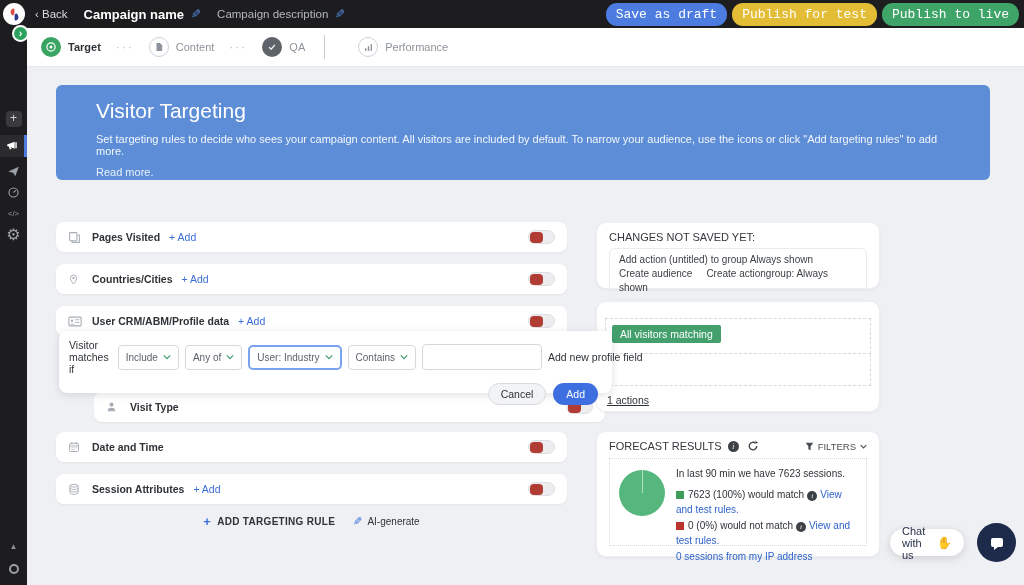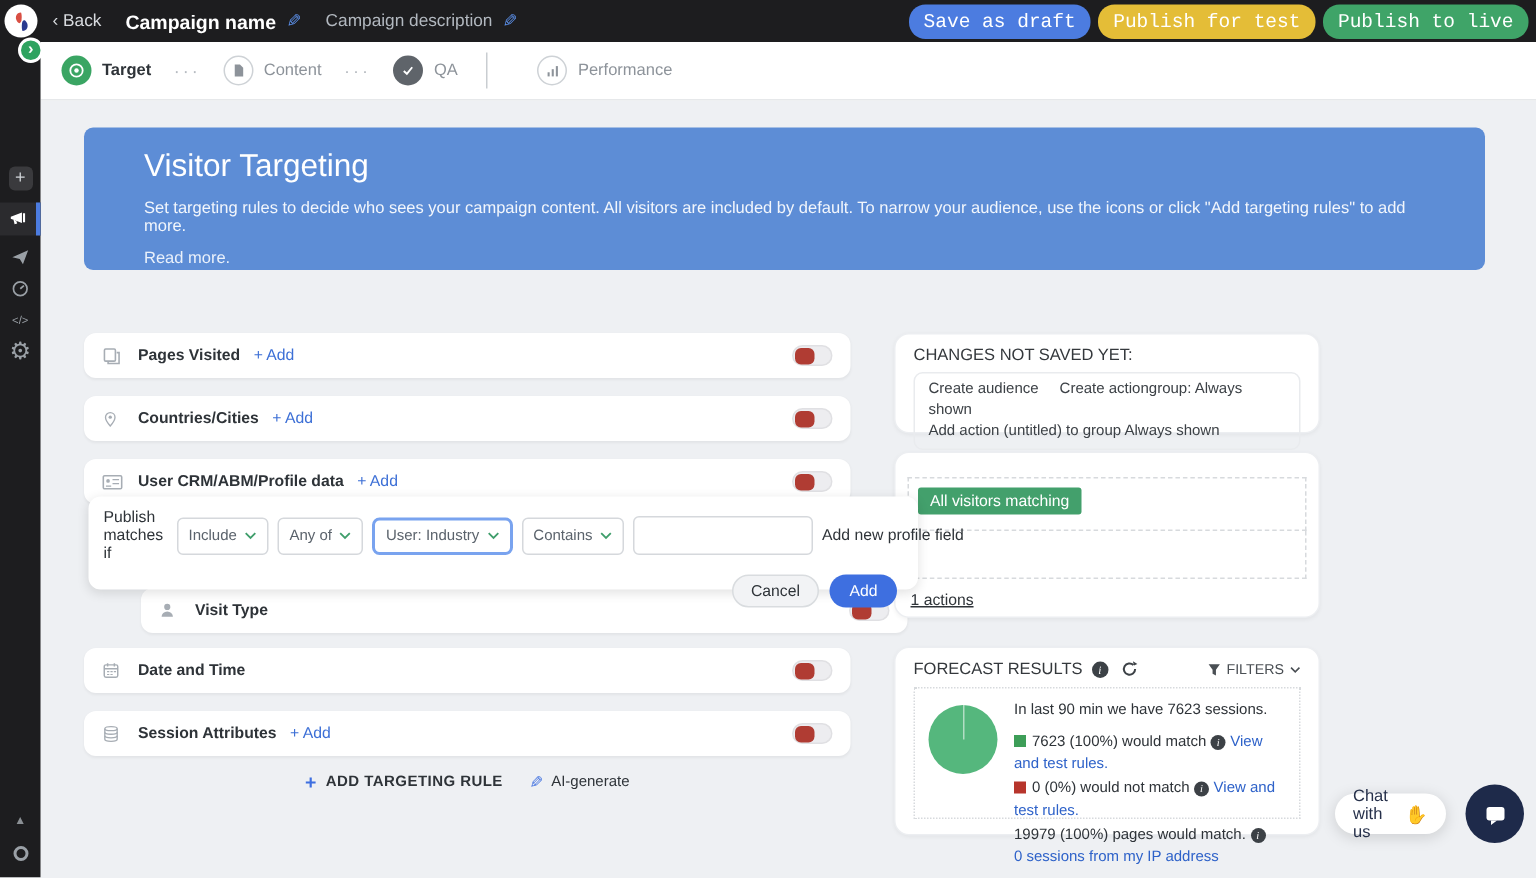--- a/index.html
+++ b/index.html
@@ -248,21 +248,21 @@
     </span>
     <span class="rlabel">User CRM/ABM/Profile data</span>
     <span class="radd">+ Add</span>
     <span class="toggle">
         <span class="knob"></span>
       </span>
   </div>
 
   <div class="editor">
     <div class="ed-line">
-      <span class="ed-label">Publish matches if</span>
+      <span class="ed-label">Visitor matches if</span>
       <span class="sel">
         <span>Include</span>
         <svg width="8" height="6" viewBox="0 0 10 7">
             <path d="M1 1.5 L5 5.5 L9 1.5" fill="none" stroke="#3f9e6b" stroke-width="1.5"></path>
           </svg>
       </span>
       <span class="sel">
         <span>Any of</span>
         <svg width="8" height="6" viewBox="0 0 10 7">
             <path d="M1 1.5 L5 5.5 L9 1.5" fill="none" stroke="#3f9e6b" stroke-width="1.5"></path>
@@ -340,22 +340,22 @@
     </span>
     <span class="ai-gen">
       <span class="pencil-blue">✎</span>
       <span>AI-generate</span>
     </span>
   </div>
 
   <div class="card changes-card">
     <div class="card-title">CHANGES NOT SAVED YET:</div>
     <div class="changes-box">
+      <div>Add action (untitled) to group Always shown</div>
       <div><span>Create audience</span><span class="sep"></span><span>Create actiongroup: Always shown</span></div>
-      <div>Add action (untitled) to group Always shown</div>
     </div>
   </div>
 
   <div class="card audience-card">
     <div class="dash-a">
       <span class="badge">All visitors matching</span>
     </div>
     <div class="dash-b"></div>
     <div class="actions-count">1 actions</div>
   </div>
@@ -379,21 +379,20 @@
             <path d="M1 1.5 L5 5.5 L9 1.5" fill="none" stroke="#4a4f54" stroke-width="1.5"></path>
           </svg>
       </span>
     </div>
     <div class="fc-body">
       <div class="pie"></div>
       <div class="fc-lines">
         <div style="margin-bottom:5px;">In last 90 min we have 7623 sessions.</div>
         <div><span class="sq sq-green"></span><span>7623 (100%) would match</span><span class="mini-info">i</span><span class="lnk">View and test rules.</span></div>
         <div><span class="sq sq-red"></span><span>0 (0%) would not match</span><span class="mini-info">i</span><span class="lnk">View and test rules.</span></div>
-        <div><span>19979 (100%) pages would match.</span><span class="mini-info">i</span></div>
         <div class="lnk">0 sessions from my IP address</div>
       </div>
     </div>
   </div>
 
   <div class="chat-pill">
     <span>Chat with us</span>
     <span class="wave">✋</span>
   </div>
   <div class="chat-circle">

